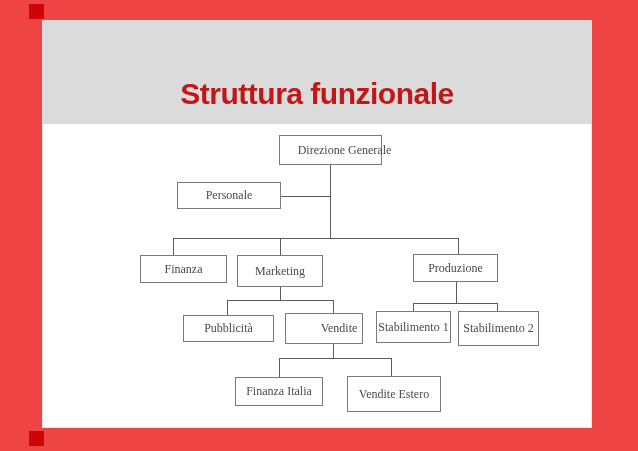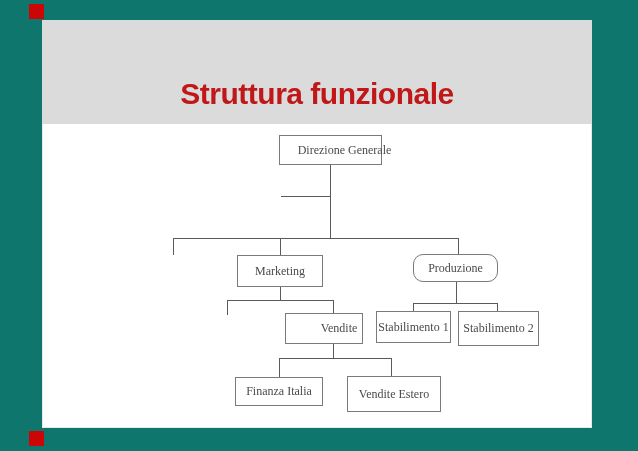--- a/index.html
+++ b/index.html
@@ -13,21 +13,21 @@
   html,body{margin:0;padding:0;}
   body{
     width:638px;height:451px;
     background:#ffffff;
     font-family:"Liberation Sans", sans-serif;
     overflow:hidden;
   }
   #stage{
     position:relative;
     width:638px;height:451px;
-    background:#0f766e;
+    background:#ef4444;
   }
   .accent-square{
     position:absolute;
     width:15px;height:15px;
     background:var(--accent);
   }
   #accent-top{left:29px;top:4px;}
   #accent-bottom{left:29px;top:431px;}
   #slide{
     position:absolute;
@@ -72,21 +72,21 @@
     font-family:"Liberation Serif", serif;
     font-size:12px;
     color:var(--boxtext);
     white-space:nowrap;
   }
   
   #node-dg  {left:279px;top:135px;width:103px;height:30px;padding-left:28px;}
   #node-pers{left:177px;top:182px;width:104px;height:27px;}
   #node-fin {left:140px;top:255px;width:87px; height:28px;}
   #node-mkt {left:237px;top:255px;width:86px; height:32px;}
-  #node-prod{left:413px;top:254px;width:85px; height:28px;border-radius:10px;}
+  #node-prod{left:413px;top:254px;width:85px; height:28px;}
   #node-pub {left:183px;top:315px;width:91px; height:27px;}
   #node-ven {left:285px;top:313px;width:78px; height:31px;padding-left:30px;}
   #node-st1 {left:376px;top:311px;width:75px; height:32px;}
   #node-st2 {left:458px;top:311px;width:81px; height:35px;}
   #node-vi  {left:235px;top:377px;width:88px; height:29px;}
   #node-ve  {left:347px;top:376px;width:94px; height:36px;}
 </style>
 </head>
 <body>
 
@@ -124,25 +124,34 @@
 
     <line x1="333" y1="344" x2="333" y2="358"></line>
     <line x1="279" y1="358" x2="391" y2="358"></line>
     <line x1="279" y1="358" x2="279" y2="377"></line>
     <line x1="391" y1="358" x2="391" y2="376"></line>
   </svg>
 
   <div id="node-dg" class="org-node">
     <span>Direzione Generale</span>
   </div>
+  <div id="node-pers" class="org-node">
+    <span>Personale</span>
+  </div>
+  <div id="node-fin" class="org-node">
+    <span>Finanza</span>
+  </div>
   <div id="node-mkt" class="org-node">
     <span>Marketing</span>
   </div>
   <div id="node-prod" class="org-node">
     <span>Produzione</span>
+  </div>
+  <div id="node-pub" class="org-node">
+    <span>Pubblicità</span>
   </div>
   <div id="node-ven" class="org-node">
     <span>Vendite</span>
   </div>
   <div id="node-st1" class="org-node">
     <span>Stabilimento 1</span>
   </div>
   <div id="node-st2" class="org-node">
     <span>Stabilimento 2</span>
   </div>

